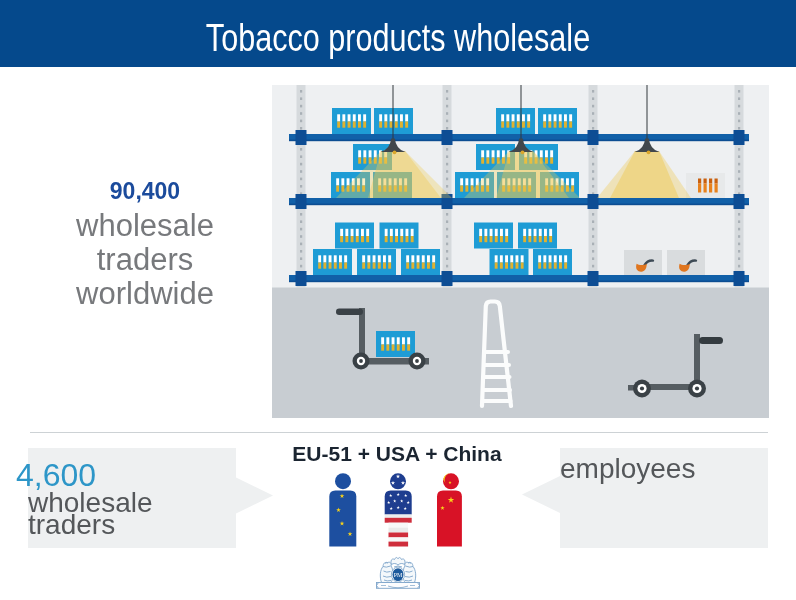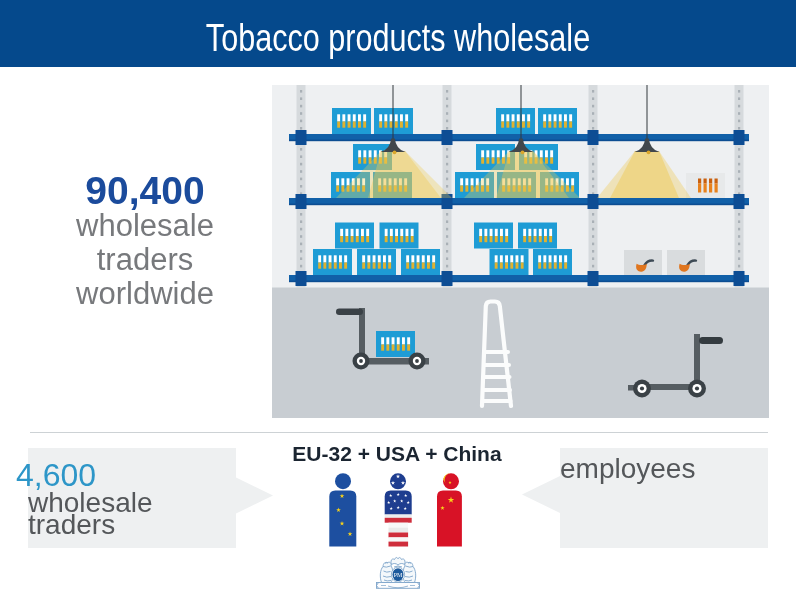--- a/index.html
+++ b/index.html
@@ -1,21 +1,21 @@
 <!DOCTYPE html>
 <html><head>
 <meta charset="utf-8">
 <style>
   html,body{margin:0;padding:0;}
   body{width:796px;height:600px;position:relative;font-family:"Liberation Sans",sans-serif;background:#ffffff;overflow:hidden;}
   .abs{position:absolute;}
   #header{left:0;top:0;width:796px;height:67px;background:#05498c;}
   #headtxt{left:0;top:19px;width:796px;text-align:center;color:#ffffff;font-size:38px;line-height:38px;transform:scaleX(0.805);transform-origin:398px 0;}
   #stat{left:40px;top:173px;width:210px;text-align:center;}
-  #stat .n{font-size:39px;line-height:36px;font-weight:bold;color:#1b4b9c;}
+  #stat .n{font-size:23px;line-height:36px;font-weight:bold;color:#1b4b9c;}
   #stat .g{font-size:31px;line-height:34px;color:#77797c;}
   #divider{left:30px;top:432px;width:738px;height:1px;background:#cdd2d5;}
   .infobox{top:448px;width:208px;height:100px;background:#eef0f1;padding-top:10px;box-sizing:border-box;}
   #boxL{left:28px;}
   #boxR{left:560px;}
   .infobox .big{font-size:32px;line-height:34px;color:#2d96c8;}
   #boxL .big{margin-left:-12px;}
   #boxR .big{margin-left:2px;}
   .infobox .sm{font-size:28px;line-height:22px;color:#54575a;}
   #cap{left:287px;top:443px;width:220px;text-align:center;font-size:21px;line-height:21px;font-weight:bold;color:#1b2531;}
@@ -214,21 +214,21 @@
     <polygon points="0,0 38,18.5 0,37" fill="#eef0f1"></polygon>
   </svg>
 
   <div id="boxR" class="infobox abs">
     <div class="sm">employees</div>
   </div>
   <svg class="abs" style="left:521px;top:476px;" width="40" height="38">
     <polygon points="39,0 1,18.5 39,37" fill="#eef0f1"></polygon>
   </svg>
 
-  <div id="cap" class="abs">EU-32 + USA + China</div>
+  <div id="cap" class="abs">EU-51 + USA + China</div>
 
   <svg class="abs" style="left:320px;top:466px;" width="155" height="90" viewBox="0 0 155 90">
     <defs>
       <path id="star" d="M0,-1 L0.224,-0.309 0.951,-0.309 0.363,0.118 0.588,0.809 0,0.382 -0.588,0.809 -0.363,0.118 -0.951,-0.309 -0.224,-0.309 Z"></path>
       <path id="body" d="M 0,6 Q 0,0 6,0 L 21,0 Q 27,0 27,6 L 27,56 L 0,56 Z"></path>
     </defs>
 
     <circle cx="23" cy="15.2" r="8" fill="#1d4fa0"></circle>
     <use href="#body" x="0" y="0" transform="translate(9.3,24.6)" fill="#1d4fa0"></use>
     <g fill="#f8d21a">

